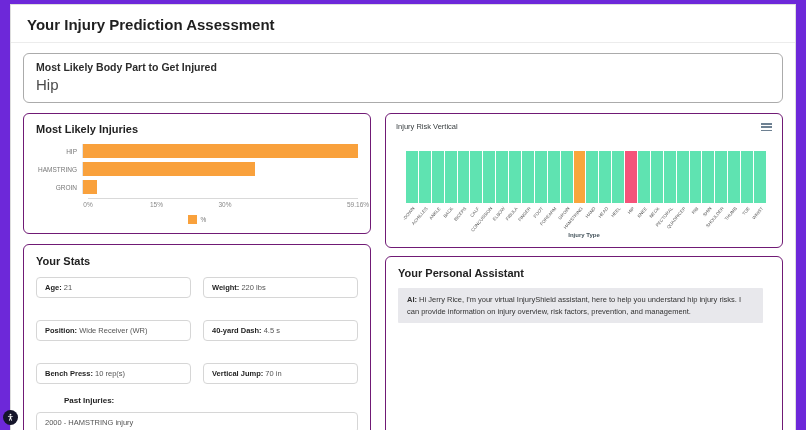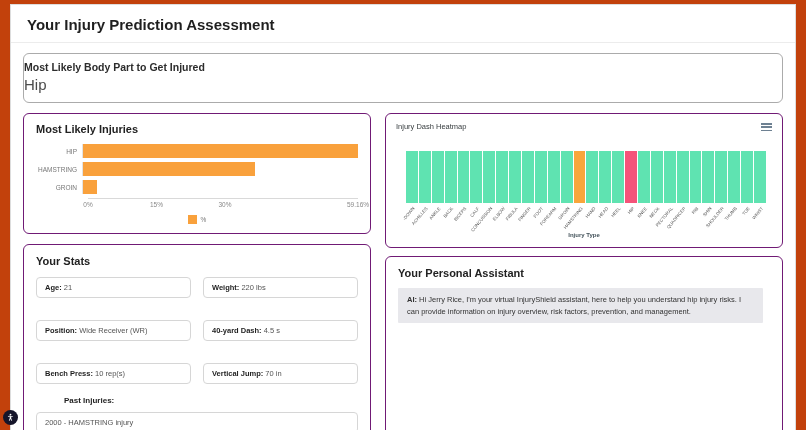--- a/index.html
+++ b/index.html
@@ -1,25 +1,25 @@
 <!DOCTYPE html>
 <html><head>
 <meta charset="utf-8">
 <style>
   * { box-sizing: border-box; margin: 0; padding: 0; }
   html,body { width:806px; height:430px; }
   body { font-family:"Liberation Sans", sans-serif; background:#e8e8ea; }
 
-  .viewport { position:relative; width:806px; height:430px; overflow:hidden; background:#c2410c; }
+  .viewport { position:relative; width:806px; height:430px; overflow:hidden; background:#6d28d9; }
   .page { position:absolute; left:10px; top:4px; right:10px; bottom:0; background:#fff; border:1px solid #ddd; border-bottom:none; }
 
   .page-header { padding:11px 16px 9px; border-bottom:1px solid #ececec; }
   h1 { font-size:15px; font-weight:bold; color:#1f1f1f; }
 
-  .bp-card { margin:10px 12px 0; border:1px solid #ababab; border-radius:6px; padding:7px 0 9px; }
+  .bp-card { margin:10px 12px 0; border:1px solid #ababab; border-radius:6px; padding:7px 12px 9px; }
   .bp-label { font-size:10.5px; font-weight:bold; color:#2c2c2c; }
   .bp-value { font-size:15px; color:#4b4b4b; margin-top:3px; }
 
   .columns { display:flex; gap:14px; margin:10px 12px 0; align-items:flex-start; }
   .col-left { width:348px; flex:none; }
   .col-right { flex:1; }
 
   .card { border:1px solid #701a75; border-radius:6px; background:#fff; }
   .card h2 { font-size:11px; font-weight:bold; color:#222; }
 
@@ -132,21 +132,21 @@
             <span>2000 - HAMSTRING injury</span>
           </div>
         </section>
 
       </div>
 
       <div class="col-right">
 
         <section class="card heatmap-card">
           <div class="hm-header">
-            <span class="hm-title">Injury Dash Heatmap</span>
+            <span class="hm-title">Injury Risk Vertical</span>
             <span class="menu-icon">
                 <i></i>
                 <i></i>
                 <i></i>
               </span>
           </div>
           <div id="hm-bars">
               <div class="hm-bar" style="background: rgb(95, 227, 177);"></div>
               <div class="hm-bar" style="background: rgb(95, 227, 177);"></div>
               <div class="hm-bar" style="background: rgb(95, 227, 177);"></div>

